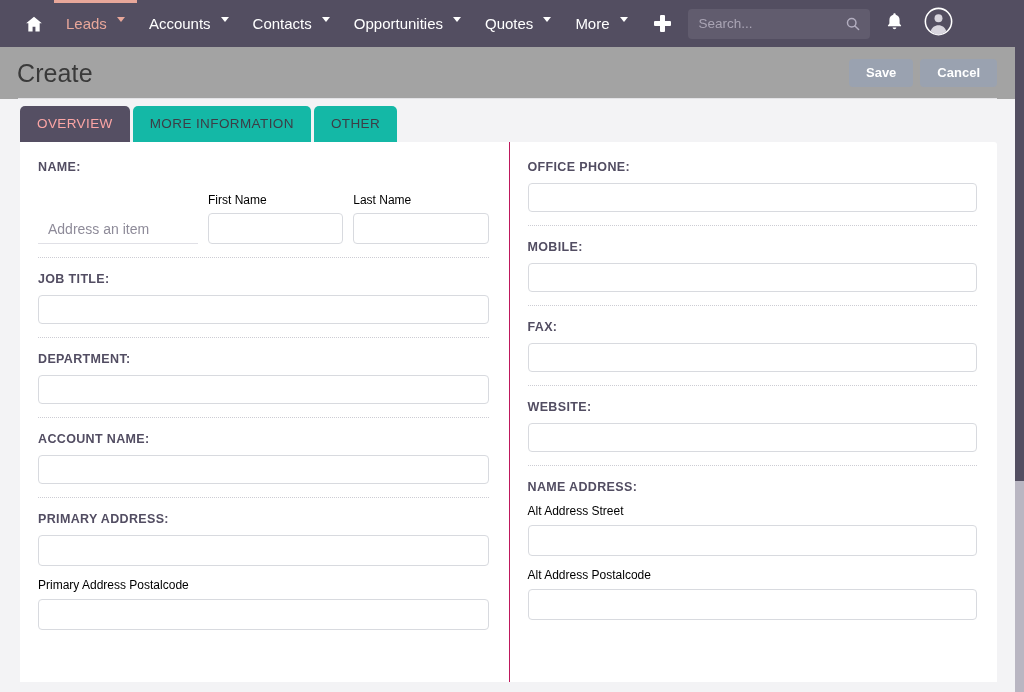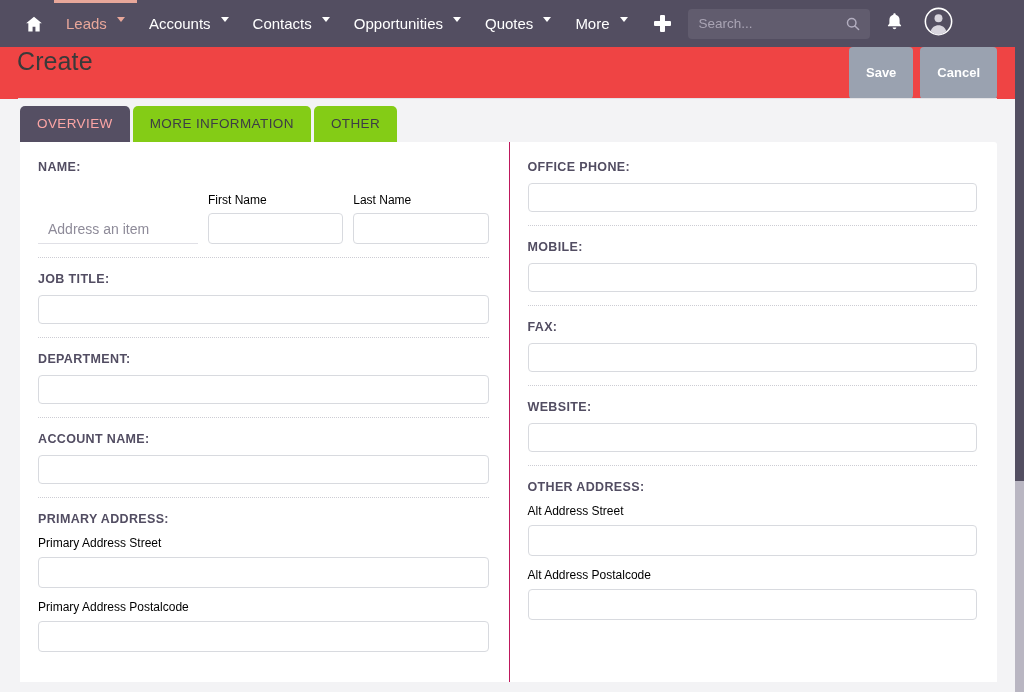--- a/index.html
+++ b/index.html
@@ -85,22 +85,22 @@
     cursor: pointer; margin-left: 4px;
   }
   .nav-avatar {
     width: 46px; display: flex; align-items: center; justify-content: center;
     cursor: pointer;
   }
 
   
   .page-head {
     height: 52px;
-    background: #ef4444;
-    display: flex; 
+    background: #a3a3a3;
+    display: flex; align-items: center;
     padding: 0 27px 0 17px;
     position: relative;
   }
   .page-title {
     font-size: 25px;
     color: #3a3a3a;
     font-weight: normal;
     letter-spacing: 0.1px;
   }
   .head-actions { margin-left: auto; display: flex; gap: 7px; }
@@ -126,21 +126,21 @@
   .tabs {
     padding: 7px 0 0 20px;
     display: flex; gap: 3px;
     background: #f3f3f5;
   }
   .tab {
     font-size: 13.5px;
     letter-spacing: 0.4px;
     padding: 10px 17px 11px;
     border-radius: 5px 5px 0 0;
-    background: #84cc16;
+    background: #14b8a6;
     color: #3d3d46;
     cursor: pointer;
     white-space: nowrap;
   }
   .tab.active { background: #554f63; color: #fca5a5; }
 
   
   .card {
     margin: 0 27px 0 20px;
     background: #ffffff;
@@ -340,21 +340,20 @@
       </div>
 
       <div class="field">
         <div class="flabel">ACCOUNT NAME:</div>
         <input class="inp" value="" style="">
       </div>
 
       <div class="field last">
         <div class="flabel">PRIMARY ADDRESS:</div>
         <div class="addr-sub">
-          <div class="sublabel">Primary Address Street</div>
           <input class="inp tall" value="" style="">
         </div>
         <div class="addr-sub">
           <div class="sublabel">Primary Address Postalcode</div>
           <input class="inp tall" value="" style="">
         </div>
       </div>
 
     </div>
 
@@ -374,21 +373,21 @@
         <div class="flabel">FAX:</div>
         <input class="inp" value="" style="">
       </div>
 
       <div class="field">
         <div class="flabel">WEBSITE:</div>
         <input class="inp" value="" style="">
       </div>
 
       <div class="field last">
-        <div class="flabel">OTHER ADDRESS:</div>
+        <div class="flabel">NAME ADDRESS:</div>
         <div class="addr-sub">
           <div class="sublabel">Alt Address Street</div>
           <input class="inp tall" value="" style="">
         </div>
         <div class="addr-sub">
           <div class="sublabel">Alt Address Postalcode</div>
           <input class="inp tall" value="" style="">
         </div>
       </div>
 

